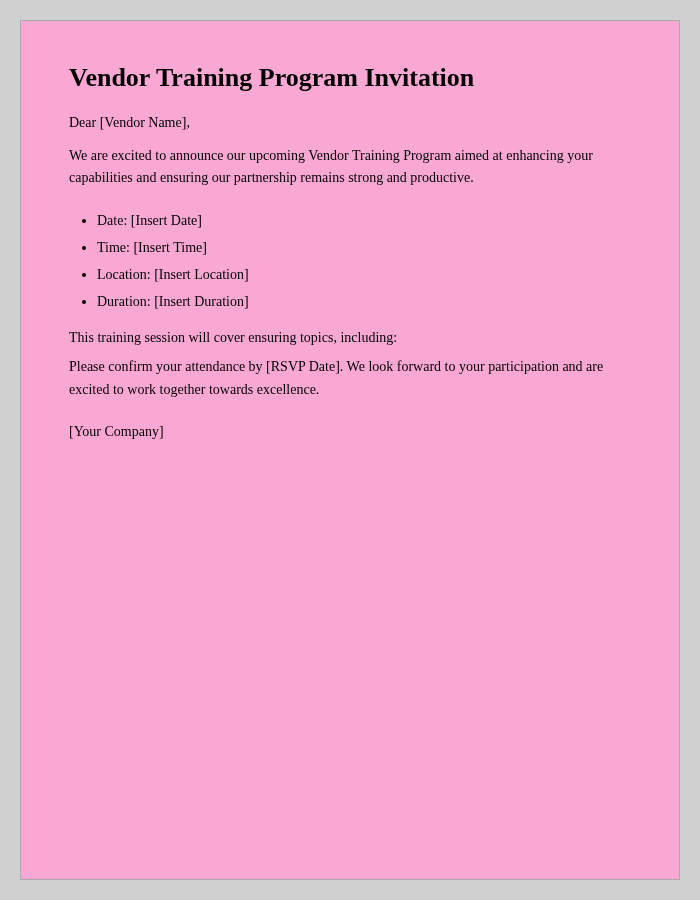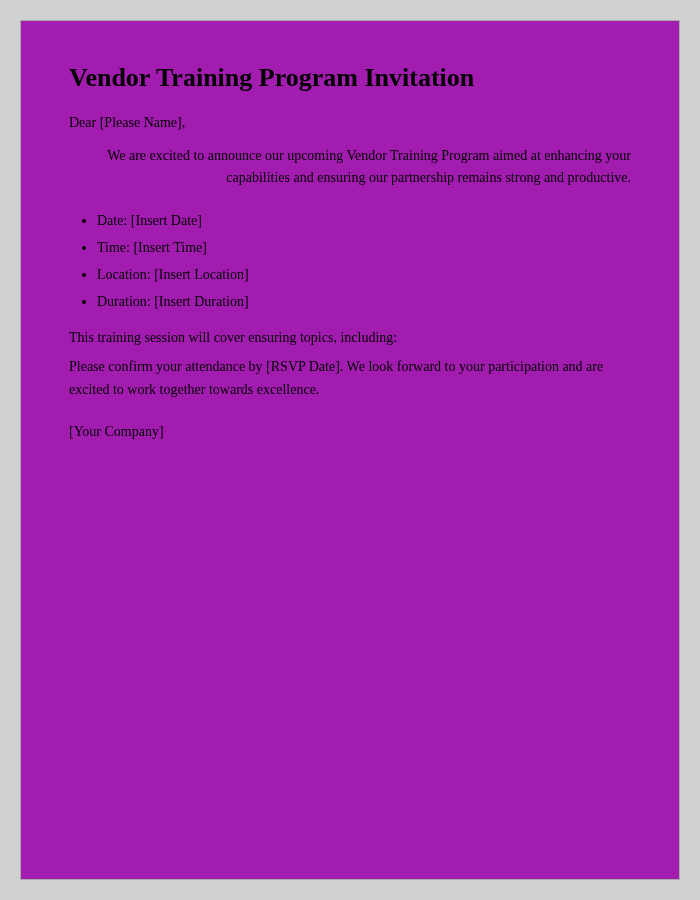--- a/index.html
+++ b/index.html
@@ -14,21 +14,21 @@
       background: #d0d0d0;
       display: flex;
       align-items: center;
       justify-content: center;
       font-family: Georgia, 'Times New Roman', serif;
     }
 
     .page {
       width: 660px;
       height: 860px;
-      background: #a21caf;
+      background: #f9a8d4;
       border: 1px solid #aaaaaa;
       padding: 40px 48px;
       overflow: hidden;
     }
 
     .title {
       font-size: 26px;
       font-weight: bold;
       margin-bottom: 20px;
       line-height: 1.3;
@@ -36,21 +36,20 @@
 
     .greeting {
       font-size: 14px;
       margin-bottom: 14px;
     }
 
     .intro-paragraph {
       font-size: 14px;
       line-height: 1.6;
       margin-bottom: 18px;
-      text-align: right;
     }
 
     .section-heading {
       font-size: 14px;
       font-weight: bold;
       margin-bottom: 10px;
     }
 
     .bullet-list {
       list-style: disc;
@@ -85,21 +84,21 @@
       line-height: 1.8;
     }
   </style>
 </head>
 <body>
 
 <div class="page">
 
   <h1 class="title">Vendor Training Program Invitation</h1>
 
-  <p class="greeting">Dear [Please Name],</p>
+  <p class="greeting">Dear [Vendor Name],</p>
 
   <p class="intro-paragraph">We are excited to announce our upcoming Vendor Training Program aimed at enhancing your capabilities and ensuring our partnership remains strong and productive.</p>
 
 
   <ul class="bullet-list">
     <li>
       <strong>Date:</strong>
       <span> [Insert Date]</span>
     </li>
     <li>

